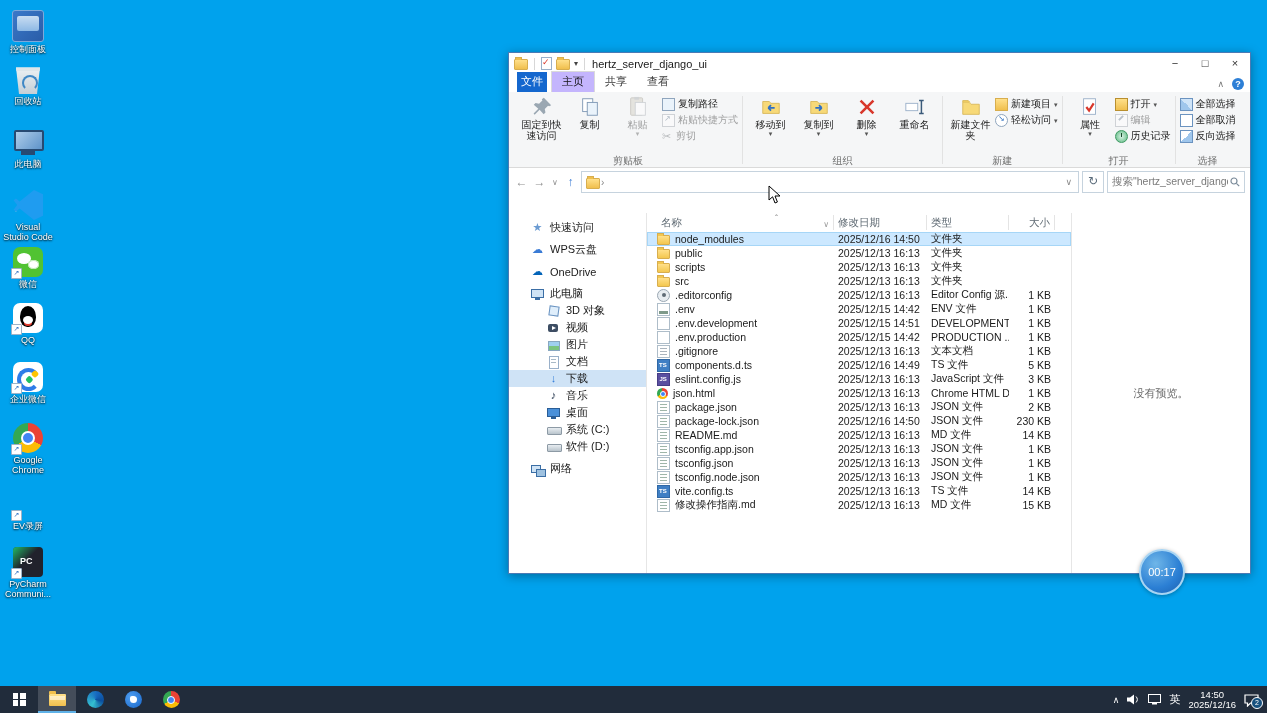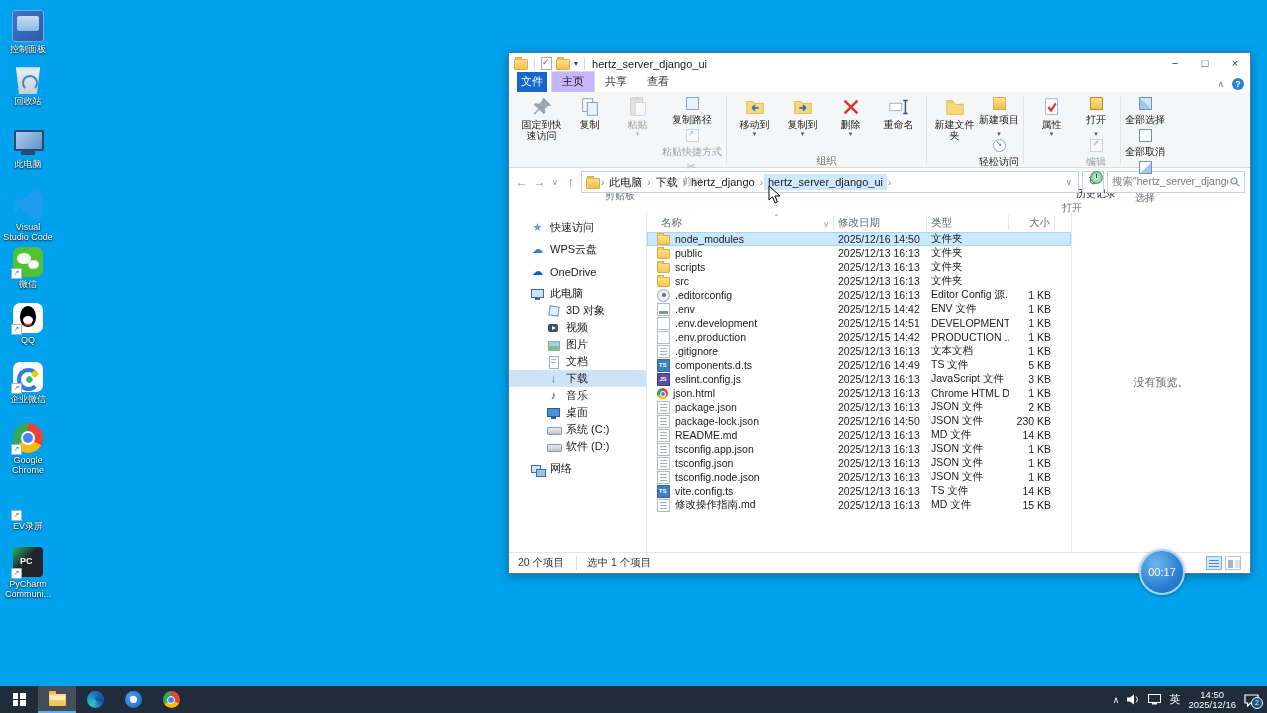--- a/index.html
+++ b/index.html
@@ -68,21 +68,21 @@
   .ribbon{height:74px;background:#f5f6f7;border-bottom:1px solid #dadada;display:flex;padding:1px 4px 0 6px;flex:none;}
   .rgroup{display:flex;flex-direction:column;padding:0 3px;}
   .rgroup-body{flex:1;display:flex;align-items:flex-start;gap:1px;}
   .rgroup-label{text-align:center;color:#6e6e6e;font-size:10px;height:13px;line-height:13px;}
   .rsep{width:1px;background:#e2e2e2;margin:3px 1px;}
   .btn-big{width:47px;display:flex;flex-direction:column;align-items:center;padding:3px 0 0;font-size:10px;line-height:11px;text-align:center;color:#1a1a1a;}
   .btn-big svg{width:22px;height:22px;flex:none;}
   .btn-big .blabel{margin-top:1px;}
   .bcaret{font-size:7px;color:#555;line-height:7px;}
   .small-col{display:flex;flex-direction:column;gap:2px;padding-top:4px;font-size:10px;}
-  .btn-small{display:flex;align-items:center;gap:3px;color:#1a1a1a;white-space:nowrap;flex-direction:column;}
+  .btn-small{display:flex;align-items:center;gap:3px;color:#1a1a1a;white-space:nowrap;}
   .disabled{opacity:.42;filter:grayscale(.7);}
   .sic{display:inline-block;width:11px;height:11px;position:relative;flex:none;}
   .sic-copypath{background:#eaf3fb;border:1px solid #8fa5bd;}
   .sic-pasteshort{background:#fff;border:1px solid #8fa5bd;}
   .sic-pasteshort::after{content:"↗";position:absolute;left:1px;top:-1px;font-size:8px;color:#2d6fc1;}
   .sic-cut{font-size:11px;line-height:11px;color:#5a6b7a;}
   .sic-newitem{background:linear-gradient(#ffe08a,#f0bf4d);border:1px solid #d8ae4e;}
   .sic-easy{background:#fff;border:1px solid #8fa5bd;border-radius:50%;}
   .sic-easy::after{content:"↘";position:absolute;left:2px;top:-1px;font-size:8px;color:#2d6fc1;}
   .sic-open{background:linear-gradient(#ffe08a,#f0bf4d);border:1px solid #b98f2f;}
@@ -456,21 +456,20 @@
     </div>
 
     <div class="addressbar">
       <span class="nav-glyph">←</span>
       <span class="nav-glyph">→</span>
       <span class="nav-glyph small">∨</span>
       <span class="nav-glyph enabled">↑</span>
       <div class="bc-box">
         <span class="mini-folder"></span>
         <span class="crumb-sep">›</span>
-        <span id="breadcrumb-items"><span class="crumb">此电脑</span><span class="crumb-sep">›</span><span class="crumb">下载</span><span class="crumb-sep">›</span><span class="crumb">hertz_django</span><span class="crumb-sep">›</span><span class="crumb current">hertz_server_django_ui</span><span class="crumb-sep">›</span></span>
         <span class="bc-caret">∨</span>
       </div>
       <span class="refresh-btn">↻</span>
       <div class="search-box">
         <span class="search-text">搜索"hertz_server_django_ui"</span>
         <svg class="mag" width="10" height="10" viewBox="0 0 10 10">
           <circle cx="4" cy="4" r="3" fill="none" stroke="#7a8a99" stroke-width="1.2"></circle>
           <line x1="6.4" y1="6.4" x2="9.2" y2="9.2" stroke="#7a8a99" stroke-width="1.2"></line>
         </svg>
       </div>
@@ -729,28 +728,20 @@
               <div class="cell-size">15 KB</div>
             </div>
           </div>
       </div>
 
       <div class="preview">
         <span>没有预览。</span>
       </div>
     </div>
 
-    <div class="statusbar">
-      <span class="status-item">20 个项目</span>
-      <span class="status-item">选中 1 个项目</span>
-      <div class="view-toggles">
-        <span class="vt vt-details"></span>
-        <span class="vt vt-thumbs"></span>
-      </div>
-    </div>
   </div>
 
   <svg class="cursor" width="14" height="20" viewBox="0 0 14 20">
     <polygon points="1,1 1,15 4.6,11.8 7,18 9.4,17 7,11 12,11" fill="#fff" stroke="#000" stroke-width="1"></polygon>
   </svg>
 
   <div class="timer-bubble">
     <span>00:17</span>
   </div>
 

